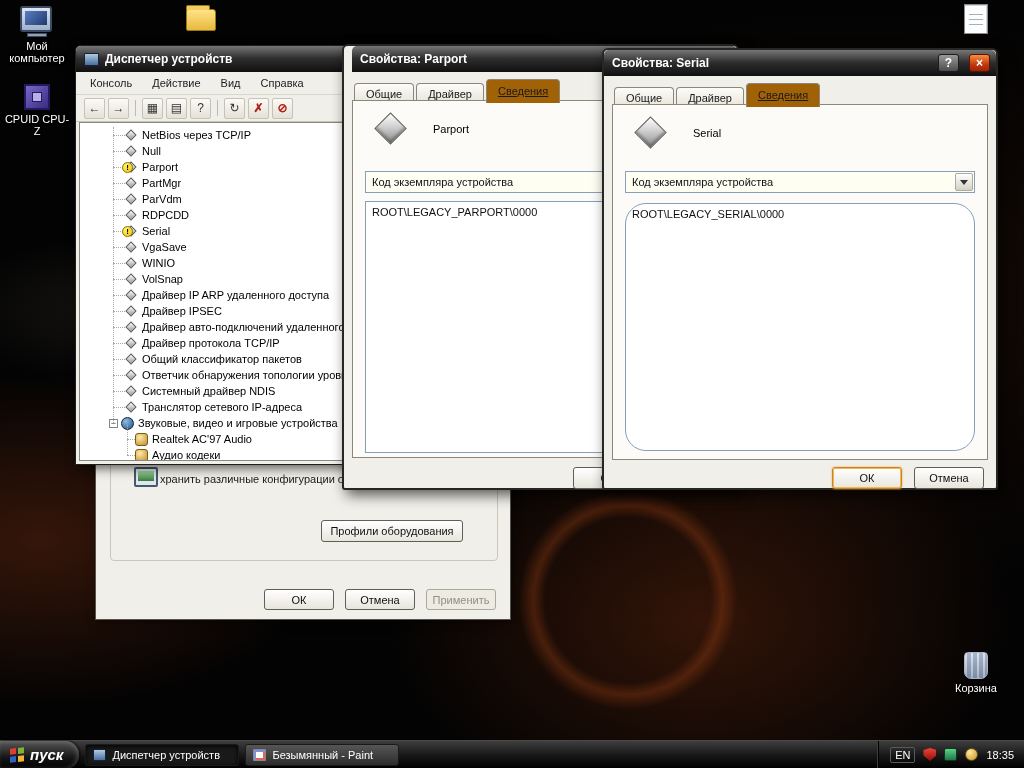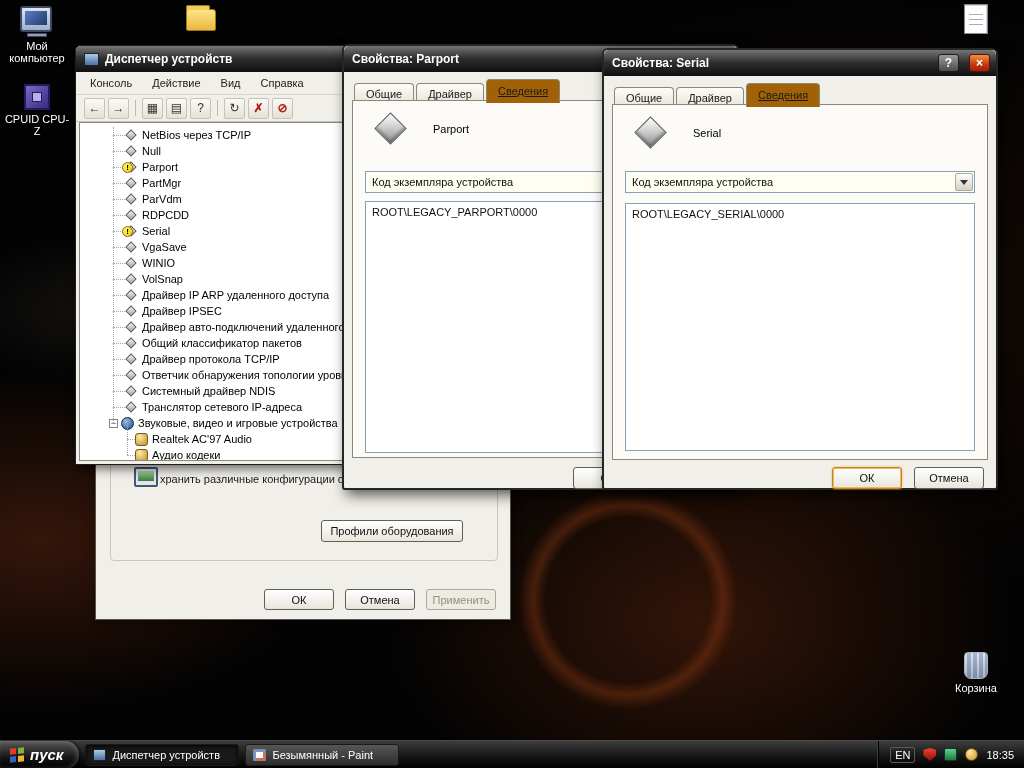--- a/index.html
+++ b/index.html
@@ -79,21 +79,21 @@
     background:radial-gradient(circle at 35% 30%, #93bce2, #1c4d85); border:1px solid #10253c; }
   .sicon { width:13px; height:13px; border-radius:3px; flex:0 0 13px;
     background:radial-gradient(circle at 35% 30%, #ffeaa8, #bf8f2a); border:1px solid #7a5c10; }
   .exp { width:9px; height:9px; border:1px solid #848484; background:#fff; flex:0 0 9px;
     font-size:9px; line-height:7px; text-align:center; color:#333; margin-right:3px; }
   .tlabel { margin-left:4px; }
 
   
   .propdlg { position:absolute; background:#f1efe9; border:2px solid #262622;
     border-radius:6px 6px 3px 3px; box-shadow:4px 5px 14px rgba(0,0,0,0.65); }
-  #parport { left:342px; top:44px; width:397px; height:446px; z-index:4; }
+  #parport { left:342px; top:44px; width:397px; height:446px; z-index:4;padding-left:8px; }
   #serial  { left:602px; top:48px; width:396px; height:442px; z-index:5; }
   .tabstrip { position:absolute; left:10px; top:32px; display:flex; align-items:flex-end; }
   .tab { height:21px; padding:0 11px; line-height:20px; color:#1a1a1a;
     background:linear-gradient(#fdfcf8,#e6e3d8); border:1px solid #8a887a; border-bottom:none;
     border-radius:4px 4px 0 0; margin-right:2px; position:relative; top:2px; }
   .tab.active { background:#a16207; top:1px; height:24px; line-height:22px; z-index:3;text-decoration:underline; }
   .tabpage { position:absolute; left:8px; right:8px; top:54px; background:#fcfbf7; border:1px solid #8a887a; }
   #parport .tabpage { height:358px; }
   #serial .tabpage  { height:356px; }
   .devhead { display:flex; align-items:center; gap:24px; padding:10px 0 0 20px; }
@@ -104,21 +104,21 @@
   .combo { position:absolute; left:12px; right:12px; height:22px; background:#fffef2;
     border:1px solid #86a0b8; display:flex; align-items:center; padding:0 6px; color:#111; }
   #parport .combo { top:70px; }
   #serial .combo  { top:66px; }
   .arrowbox { position:absolute; right:1px; top:1px; width:18px; height:18px; border-radius:2px;
     background:linear-gradient(#fefefe,#d4d1c6); border:1px solid #aeab9c;
     display:flex; align-items:center; justify-content:center; }
   .arrowbox .tri { width:0; height:0; border-left:4px solid transparent; border-right:4px solid transparent; border-top:5px solid #333; }
   .listbox { position:absolute; left:12px; right:12px; background:#fff; border:1px solid #86a0b8; padding:4px 6px; color:#111; }
   #parport .listbox { top:100px; height:252px; }
-  #serial .listbox  { top:98px;  height:248px; }
+  #serial .listbox  { top:98px;  height:248px;border-radius:21px; }
   .dlgbtns { position:absolute; right:12px; display:flex; gap:12px; }
   #parport .dlgbtns { top:421px; }
   #serial .dlgbtns  { top:417px; }
   .xbtn { width:70px; height:22px; display:flex; align-items:center; justify-content:center; color:#111;
     background:linear-gradient(#ffffff,#e8e5dc); border:1px solid #5f5f58; border-radius:3px; }
   .xbtn.focus { border:1px solid #c98619; box-shadow:inset 0 0 0 1px #efb65e, 0 0 2px #e8a33c; }
   .xbtn.disabled { color:#918f85; border-color:#aba99c; background:#edebe2; }
 
   
   #sysprops { position:absolute; left:95px; top:240px; width:416px; height:380px; z-index:2;
@@ -341,28 +341,28 @@
           <span class="dmicon">
             <span class="dsq"></span>
           </span>
           <span class="tlabel">Драйвер авто-подключений удаленного доступа</span>
         </div>
       <div class="trow drv">
           <span class="stub"></span>
           <span class="dmicon">
             <span class="dsq"></span>
           </span>
+          <span class="tlabel">Драйвер протокола TCP/IP</span>
+        </div>
+      <div class="trow drv">
+          <span class="stub"></span>
+          <span class="dmicon">
+            <span class="dsq"></span>
+          </span>
           <span class="tlabel">Общий классификатор пакетов</span>
-        </div>
-      <div class="trow drv">
-          <span class="stub"></span>
-          <span class="dmicon">
-            <span class="dsq"></span>
-          </span>
-          <span class="tlabel">Драйвер протокола TCP/IP</span>
         </div>
       <div class="trow drv">
           <span class="stub"></span>
           <span class="dmicon">
             <span class="dsq"></span>
           </span>
           <span class="tlabel">Ответчик обнаружения топологии уровня связи</span>
         </div>
       <div class="trow drv">
           <span class="stub"></span>

